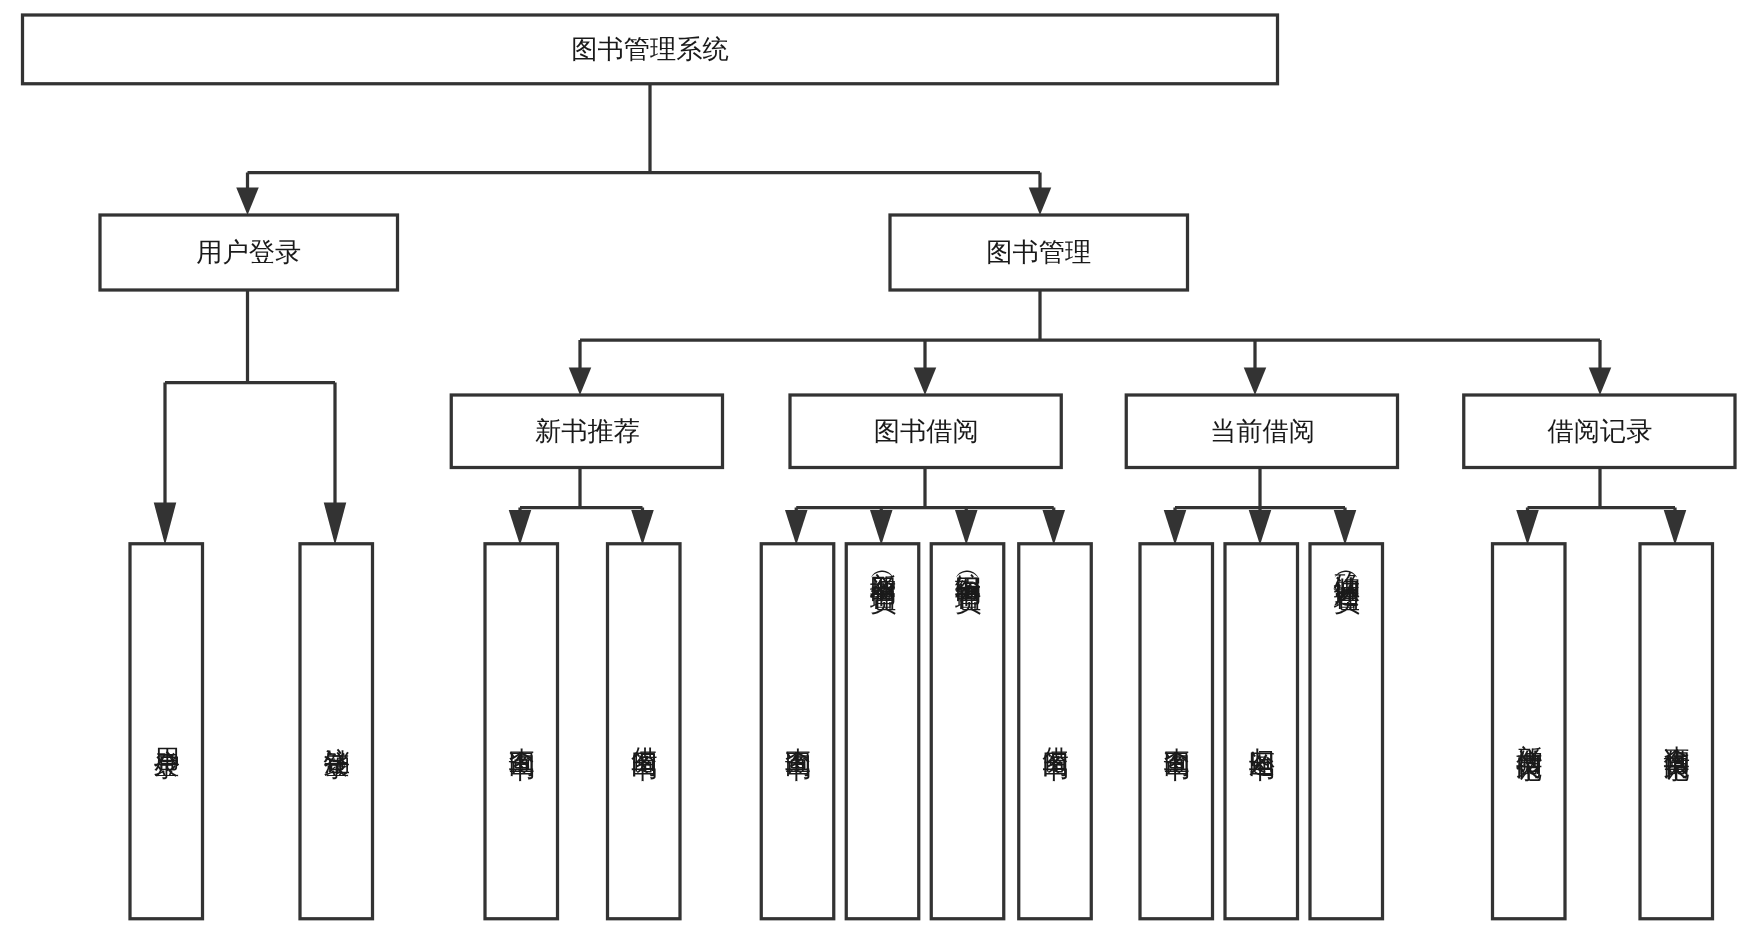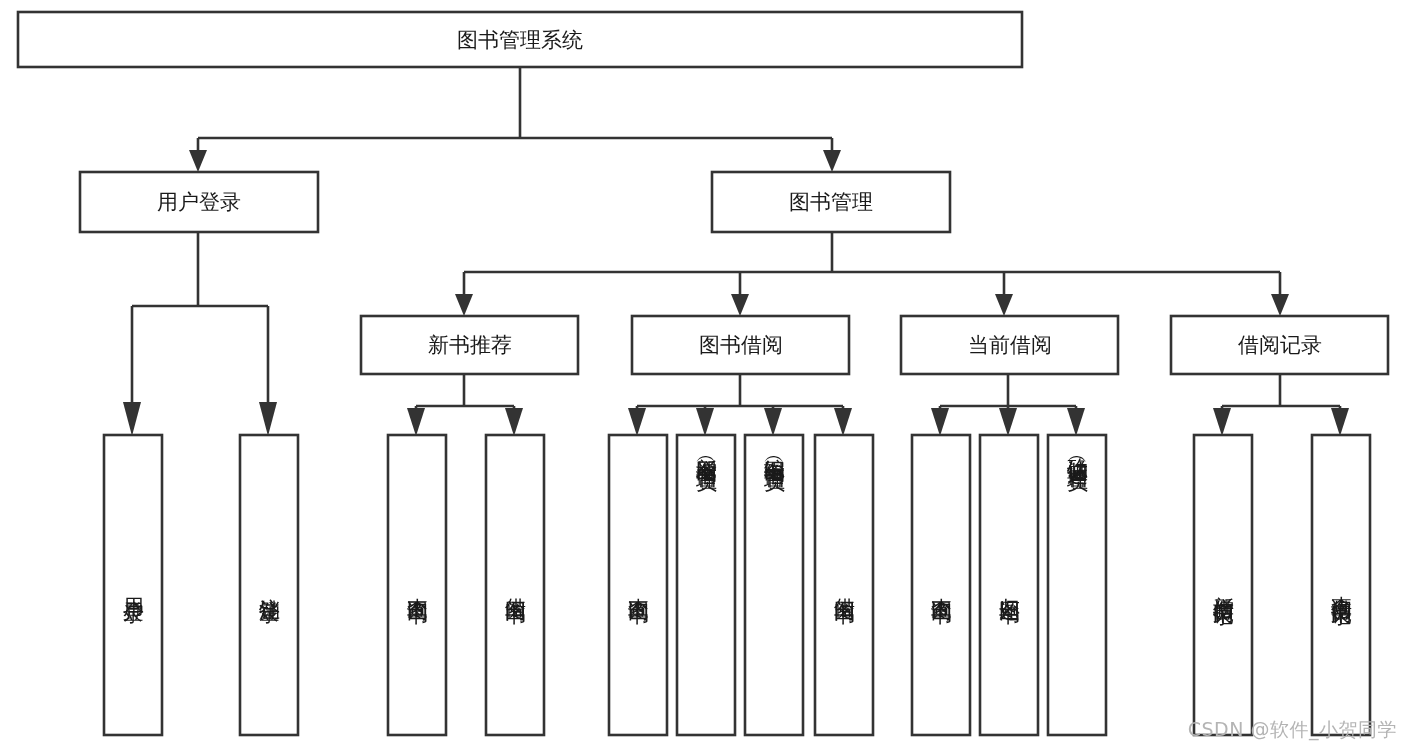--- a/index.html
+++ b/index.html
@@ -200,14 +200,13 @@
   <div class="vlabel" style="left: 745px; top: 435px; width: 58px; height: 300px; display: flex; align-items: center; justify-content: flex-start; padding-top: 6px; box-sizing: border-box;">编辑图书（管理员）</div>
   <div class="vlabel" style="left: 815px; top: 435px; width: 58px; height: 300px; display: flex; align-items: center; justify-content: center;">借阅图书</div>
 
   <div class="vlabel" style="left: 912px; top: 435px; width: 58px; height: 300px; display: flex; align-items: center; justify-content: center;">查询图书</div>
   <div class="vlabel" style="left: 980px; top: 435px; width: 58px; height: 300px; display: flex; align-items: center; justify-content: center;">归还图书</div>
   <div class="vlabel" style="left: 1048px; top: 435px; width: 58px; height: 300px; display: flex; align-items: center; justify-content: flex-start; padding-top: 6px; box-sizing: border-box;">确认归还（管理员）</div>
 
   <div class="vlabel" style="left: 1194px; top: 435px; width: 58px; height: 300px; display: flex; align-items: center; justify-content: center;">新增借阅记录</div>
   <div class="vlabel" style="left: 1312px; top: 435px; width: 58px; height: 300px; display: flex; align-items: center; justify-content: center;">查询借阅记录</div>
 
-  <div class="watermark">CSDN @软件_小贺同学</div>
 </div>
 
 </body></html>

